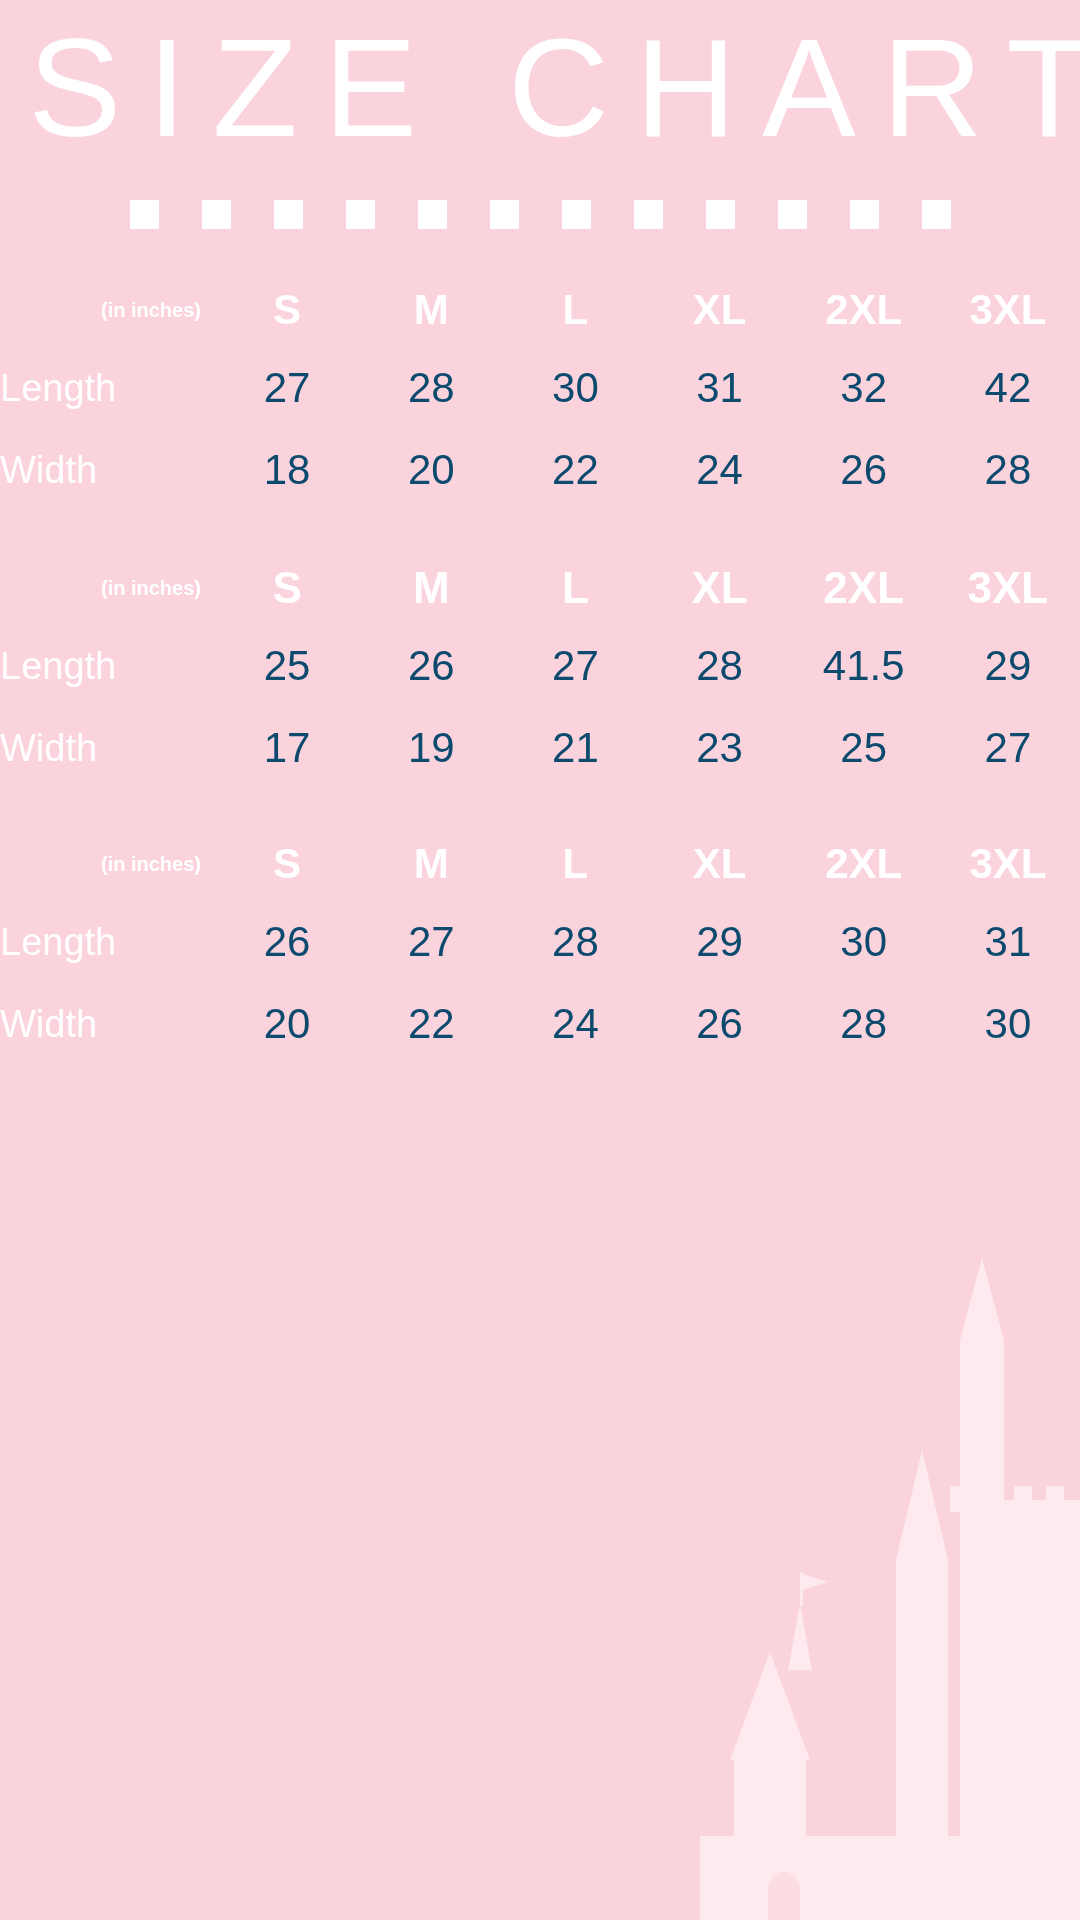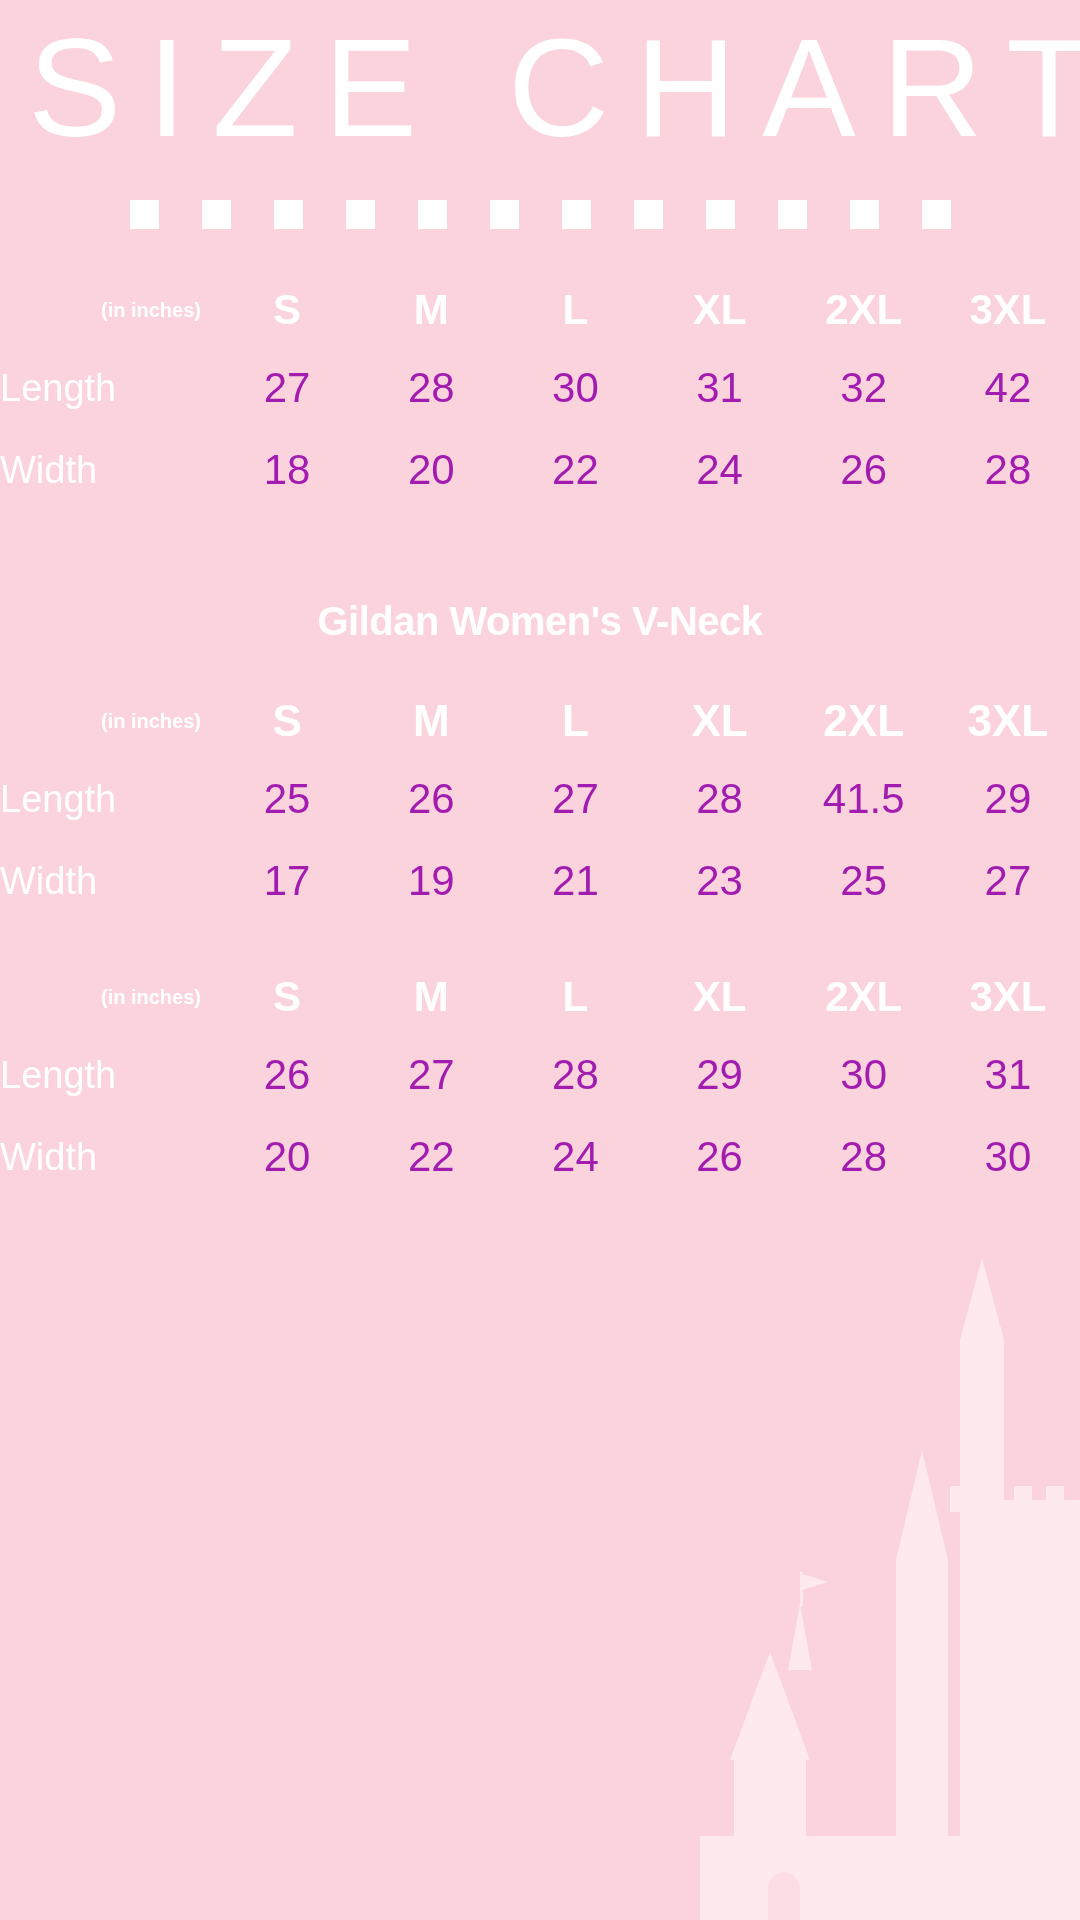--- a/index.html
+++ b/index.html
@@ -103,21 +103,21 @@
   .size-table tbody th.rowlabel {
     font-size: 38px;
     font-weight: normal;
     text-align: left;
     padding-right: 16px;
     height: 82px;
   }
   .size-table tbody td.val {
     font-size: 42px;
     font-weight: 300;
-    color: #a21caf;
+    color: #0c4a6e;
     height: 82px;
   }
 
   
   #sec1 .size-table thead th.sz { font-size: 44px; }
   #sec1 .size-table tbody th.rowlabel { font-size: 38px; }
   #sec2 .size-table thead th.sz { font-size: 42px; }
 </style>
 </head>
 <body>
@@ -206,21 +206,20 @@
           <td class="val">22</td>
           <td class="val">24</td>
           <td class="val">26</td>
           <td class="val">28</td>
         </tr>
       </tbody>
     </table>
   </div>
 
   <div class="section" id="sec1">
-    <div class="section-heading">Gildan Women's V-Neck</div>
     <table class="size-table">
       <colgroup>
           <col class="rowlab">
           <col>
           <col>
           <col>
           <col>
           <col>
           <col>
         </colgroup>

